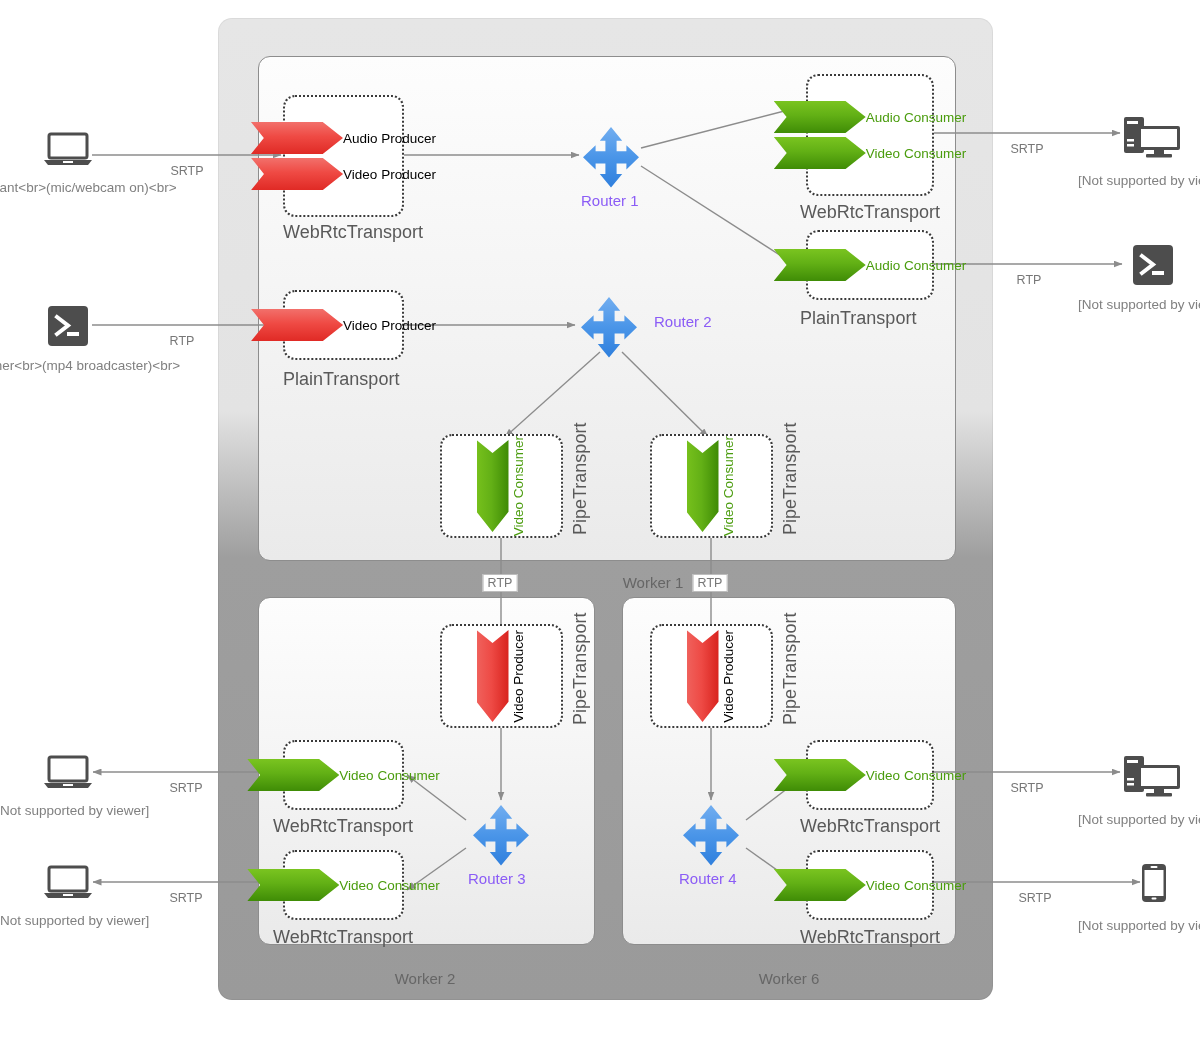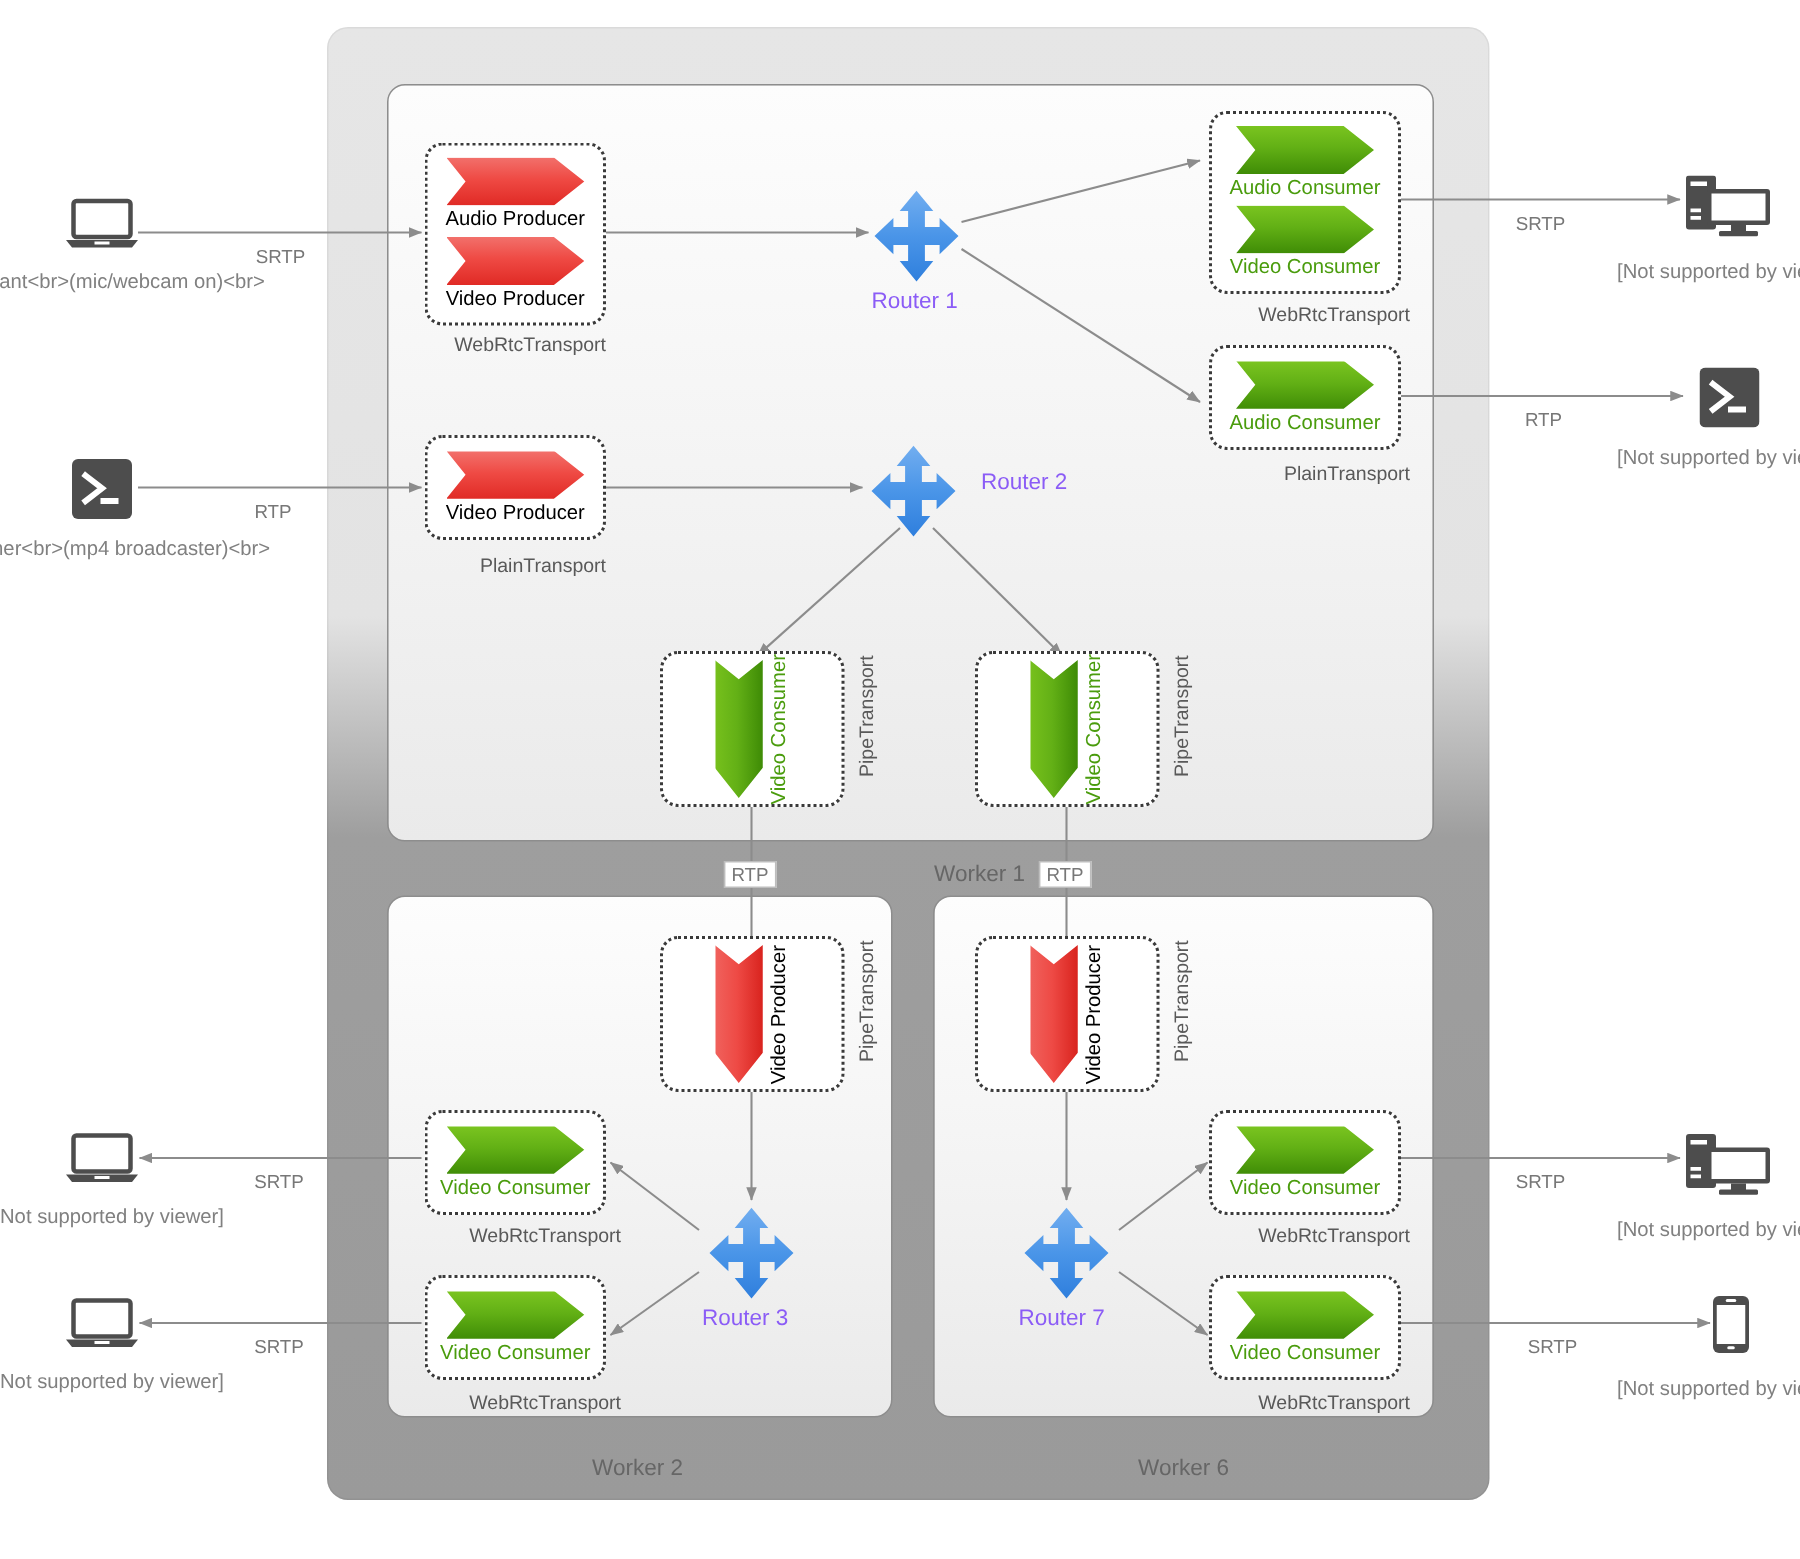--- a/index.html
+++ b/index.html
@@ -36,28 +36,28 @@
   }
 
   
   .tbox{
     position:absolute; border:2px dotted #3a3a3a; border-radius:12px;
     background:#ffffff;
     display:flex; flex-direction:column; align-items:center; justify-content:center;
     gap:4px;
   }
   .tlabel{
-    position:absolute; font-size:13px; color:#595959; white-space:nowrap; text-align:right;
+    position:absolute; font-size:18px; color:#595959; white-space:nowrap; text-align:left;
   }
   .tlabel.vert{
     writing-mode:vertical-rl; transform:rotate(180deg); text-orientation:mixed;
   }
 
   
-  .media{ display:flex; flex-direction:column; align-items:center; }
+  .media{ display:flex; align-items:center; }
   .media .cap{ font-size:13.5px; line-height:16px; margin-top:1px; white-space:nowrap; }
   .media.prod .cap{ color:#000000; }
   .media.cons .cap{ color:#4a9c0d; }
 
   .arrow-h{
     width:92px; height:32px;
     clip-path:polygon(0% 0%, 78% 0%, 100% 50%, 78% 100%, 0% 100%, 14% 50%);
   }
   .arrow-h.prod{ background:linear-gradient(to bottom,#f2706b 0%,#ef4a44 45%,#e02a25 100%); }
   .arrow-h.cons{ background:linear-gradient(to bottom,#7ac420 0%,#62b015 45%,#3f8c06 100%); }
@@ -303,21 +303,21 @@
     <svg width="70" height="70" viewBox="0 0 100 100">
       <path d="M50,2 L66,20 L58,20 L58,34 L72,34 L72,26 L90,42 L72,58 L72,50 L58,50 L58,64 L66,64 L50,82 L34,64 L42,64 L42,50 L28,50 L28,58 L10,42 L28,26 L28,34 L42,34 L42,20 L34,20 Z" fill="url(#rg1)" transform="translate(0,8) scale(1,1.08)"></path>
     </svg>
     <div class="rname" style="left:2px; top:72px;">Router 3</div>
   </div>
 
   <div class="router" style="left:676px; top:798px;">
     <svg width="70" height="70" viewBox="0 0 100 100">
       <path d="M50,2 L66,20 L58,20 L58,34 L72,34 L72,26 L90,42 L72,58 L72,50 L58,50 L58,64 L66,64 L50,82 L34,64 L42,64 L42,50 L28,50 L28,58 L10,42 L28,26 L28,34 L42,34 L42,20 L34,20 Z" fill="url(#rg1)" transform="translate(0,8) scale(1,1.08)"></path>
     </svg>
-    <div class="rname" style="left:3px; top:72px;">Router 7</div>
+    <div class="rname" style="left:3px; top:72px;">Router 4</div>
   </div>
 
   <div class="device" style="left:44px; top:132px;">
     <svg width="48" height="34" viewBox="0 0 48 34">
       <rect x="5" y="2" width="38" height="24" rx="2" fill="none" stroke="#4d4d4d" stroke-width="3"></rect>
       <path d="M0,28 L48,28 L44,33 L4,33 Z" fill="#4d4d4d"></path>
       <rect x="19" y="29" width="10" height="2" fill="#ffffff"></rect>
     </svg>
     <div class="dcap" style="left:-52px; top:48px;">pant&lt;br&gt;(mic/webcam on)&lt;br&gt;</div>
   </div>

